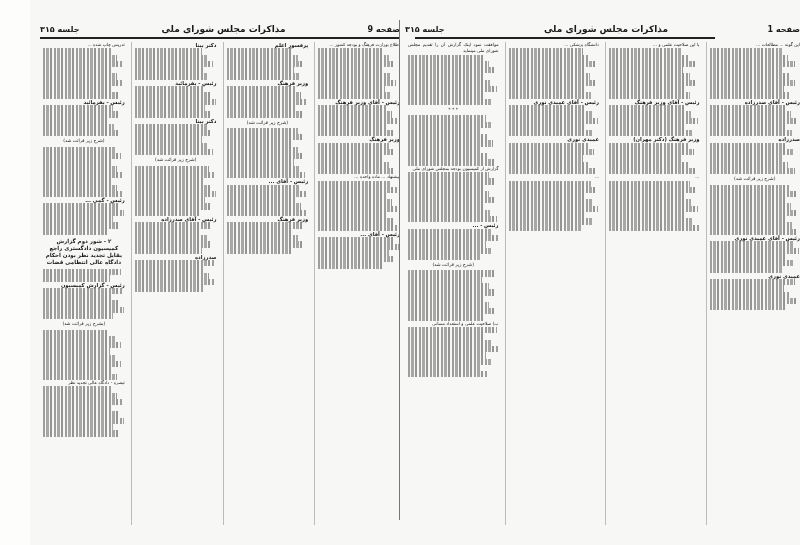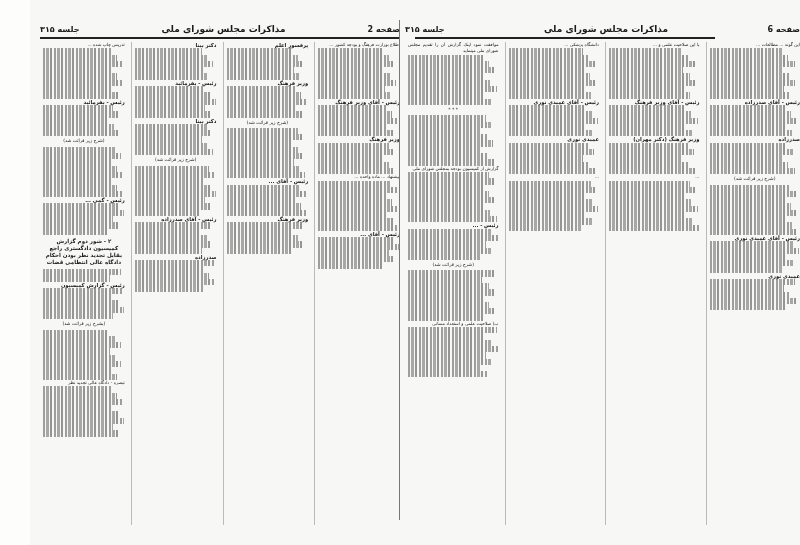--- a/index.html
+++ b/index.html
@@ -57,21 +57,21 @@
   }
 </style>
 </head>
 <body>
 
 <div class="spread">
   <div class="stub"></div>
 
   <div class="page left">
     <div class="header">
-      <span>صفحه 2</span>
+      <span>صفحه 9</span>
       <span class="title">مذاکرات مجلس شورای ملی</span>
       <span>جلسه ۳۱۵</span>
     </div>
     <div class="rule"></div>
     <div class="cols" id="left-cols">
         <div class="col">
           <div>اطلاع بوزارت فرهنگ و بودجه کشور ... </div>
           <div class="filler" style="width: 80%; margin-right: auto;"></div>
           <div class="filler" style="width: 87%; margin-right: auto;"></div>
           <div class="filler" style="width: 94%; margin-right: auto;"></div>
@@ -243,21 +243,21 @@
           <div class="filler" style="width: 86%; margin-right: auto;"></div>
           <div class="filler" style="width: 93%; margin-right: auto;"></div>
         </div>
       </div>
   </div>
 
   <div class="vline"></div>
 
   <div class="page right">
     <div class="header">
-      <span>صفحه 6</span>
+      <span>صفحه 1</span>
       <span class="title">مذاکرات مجلس شورای ملی</span>
       <span>جلسه ۳۱۵</span>
     </div>
     <div class="rule"></div>
     <div class="cols" id="right-cols">
         <div class="col">
           <div>این گونه ... مطالعات ...</div>
           <div class="filler" style="width: 80%; margin-right: auto;"></div>
           <div class="filler" style="width: 87%; margin-right: auto;"></div>
           <div class="filler" style="width: 94%; margin-right: auto;"></div>

